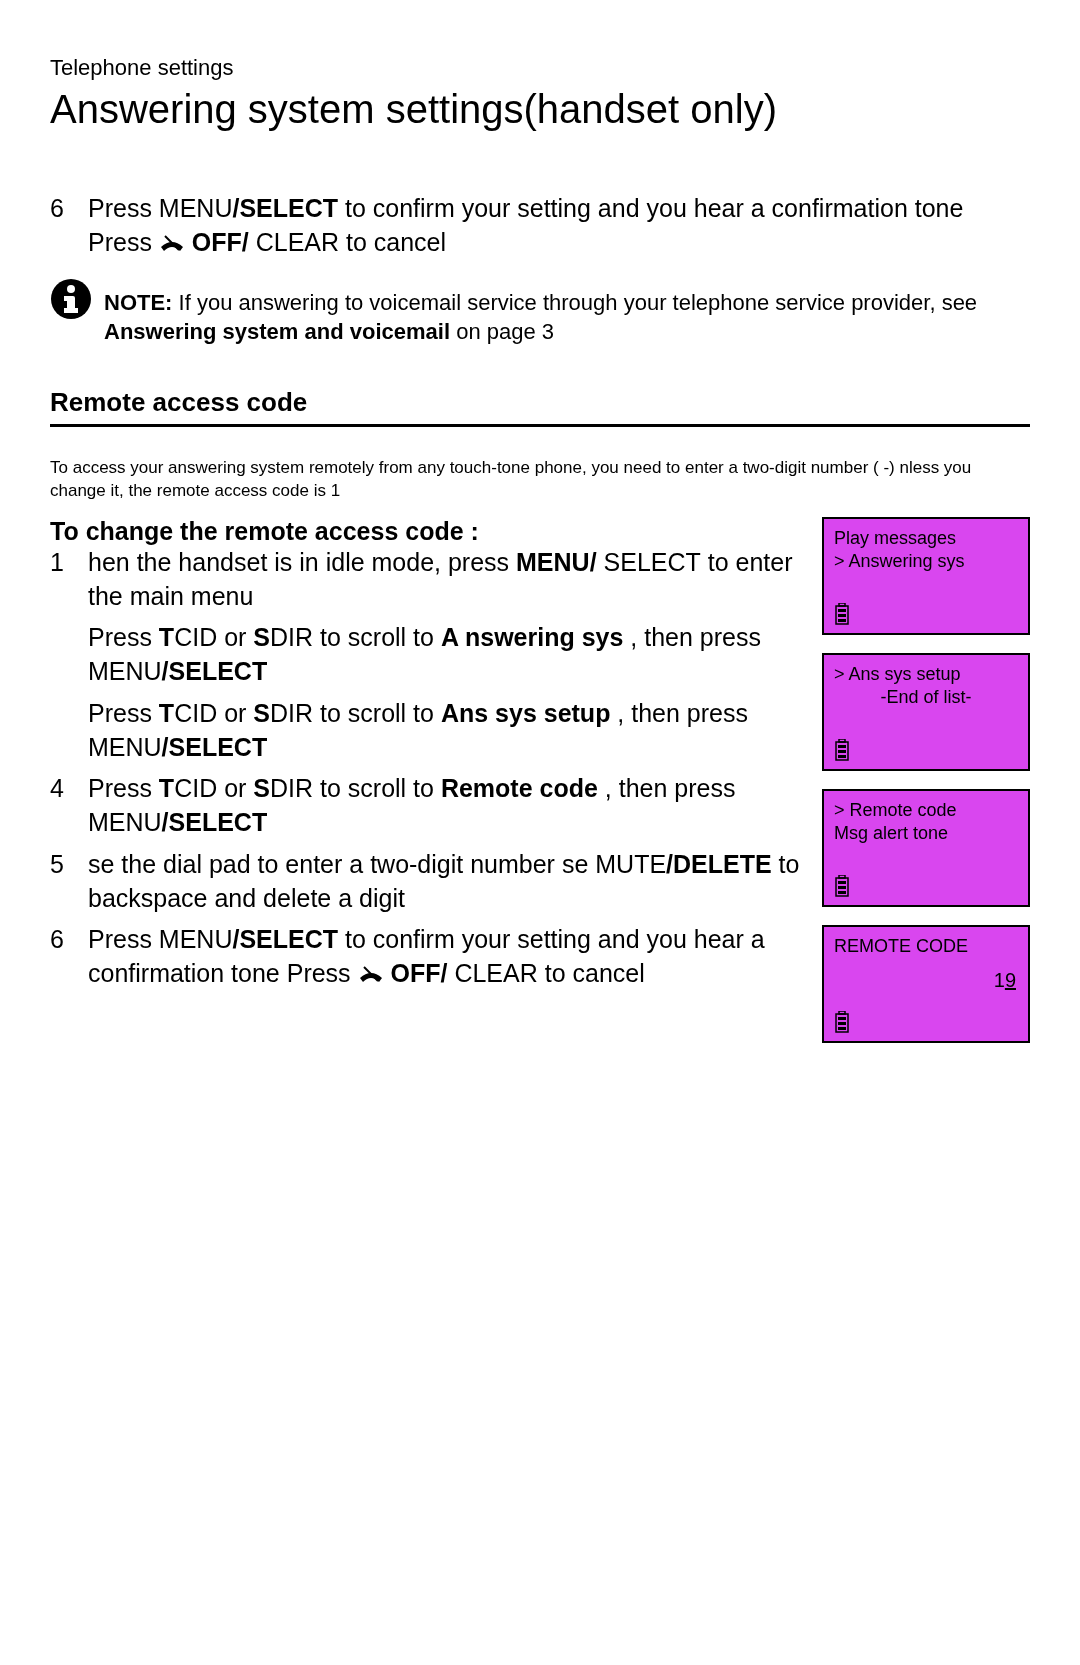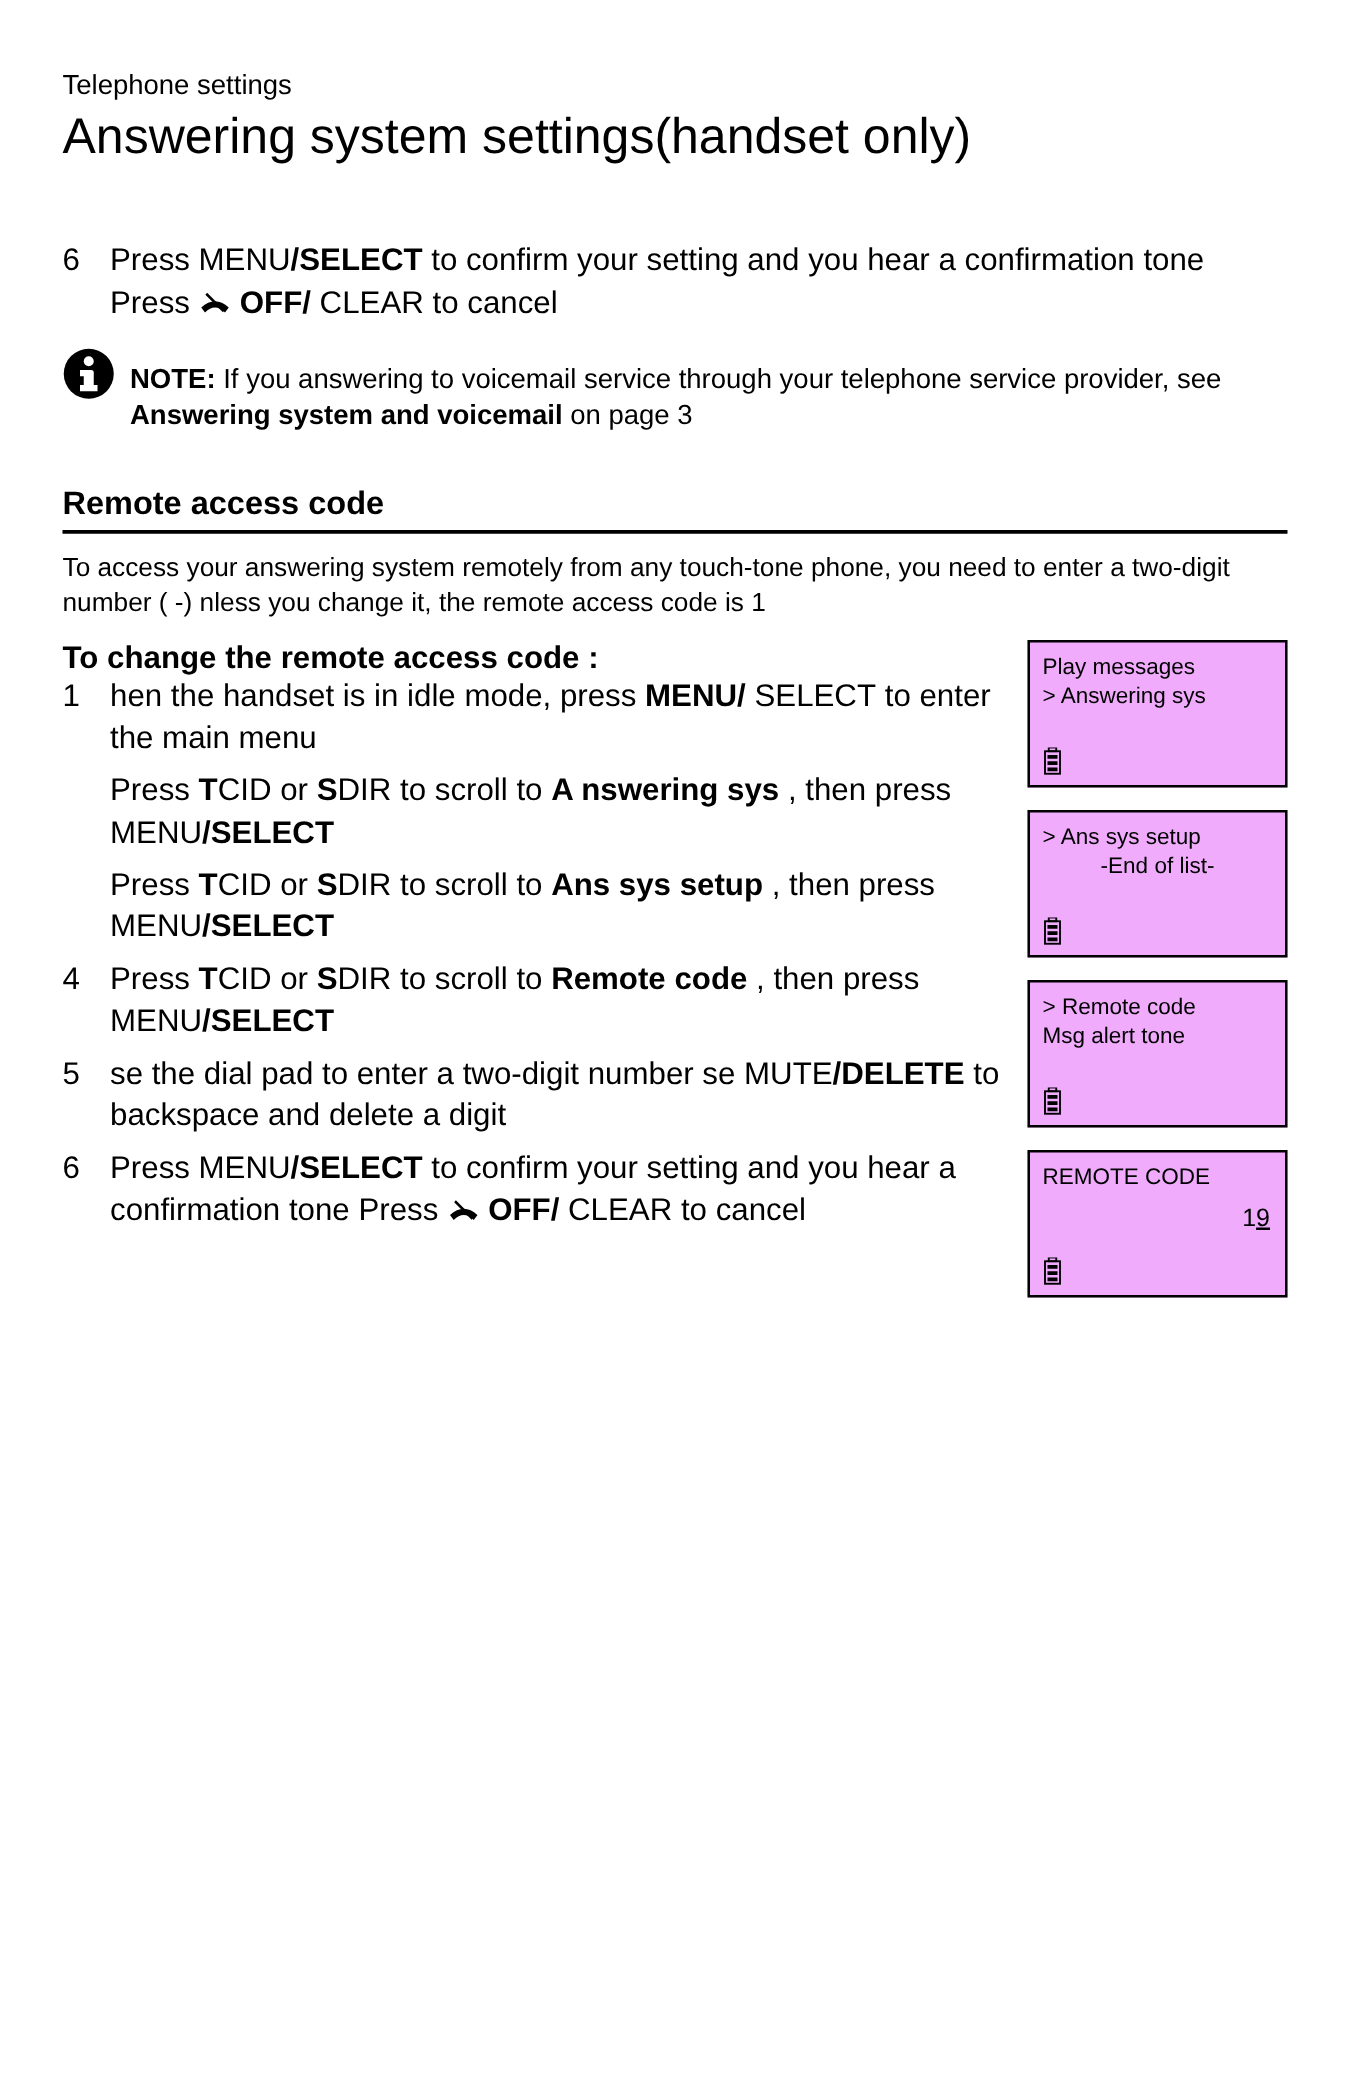--- a/index.html
+++ b/index.html
@@ -49,31 +49,31 @@
   .note-icon {
     width: 42px; height: 42px; flex-shrink: 0;
   }
   .note-text { font-size: 22px; line-height: 1.35; padding-top: 10px; }
   .note-text .bold { font-weight: 700; }
   .section-heading {
     font-size: 26px;
     font-weight: 700;
     border-bottom: 3px solid #000;
     padding-bottom: 6px;
-    margin-bottom: 14px;
-  }
-  .para { font-size: 21px; line-height: 1.35; margin-bottom: 14px; }
+    margin-bottom: 30px;
+  }
+  .para { font-size: 17px; line-height: 1.35; margin-bottom: 14px; }
   .sub-heading { font-size: 25px; font-weight: 700; }
   .phone-icon {
     display:inline-block; width:26px; height:20px; position:relative; vertical-align:-2px;
   }
   .phone-icon svg { display:block; }
   .lcd {
     border: 2px solid #000;
-    background: #f0abfc;
+    background: #d946ef;
     height: 118px;
     margin-bottom: 18px;
     padding: 8px 10px 6px 10px;
     font-size: 18px;
     position: relative;
     font-family: Arial, Helvetica, sans-serif;
   }
   .lcd .line { line-height: 1.3; }
   .lcd .battery {
     position: absolute; left: 10px; bottom: 8px;

